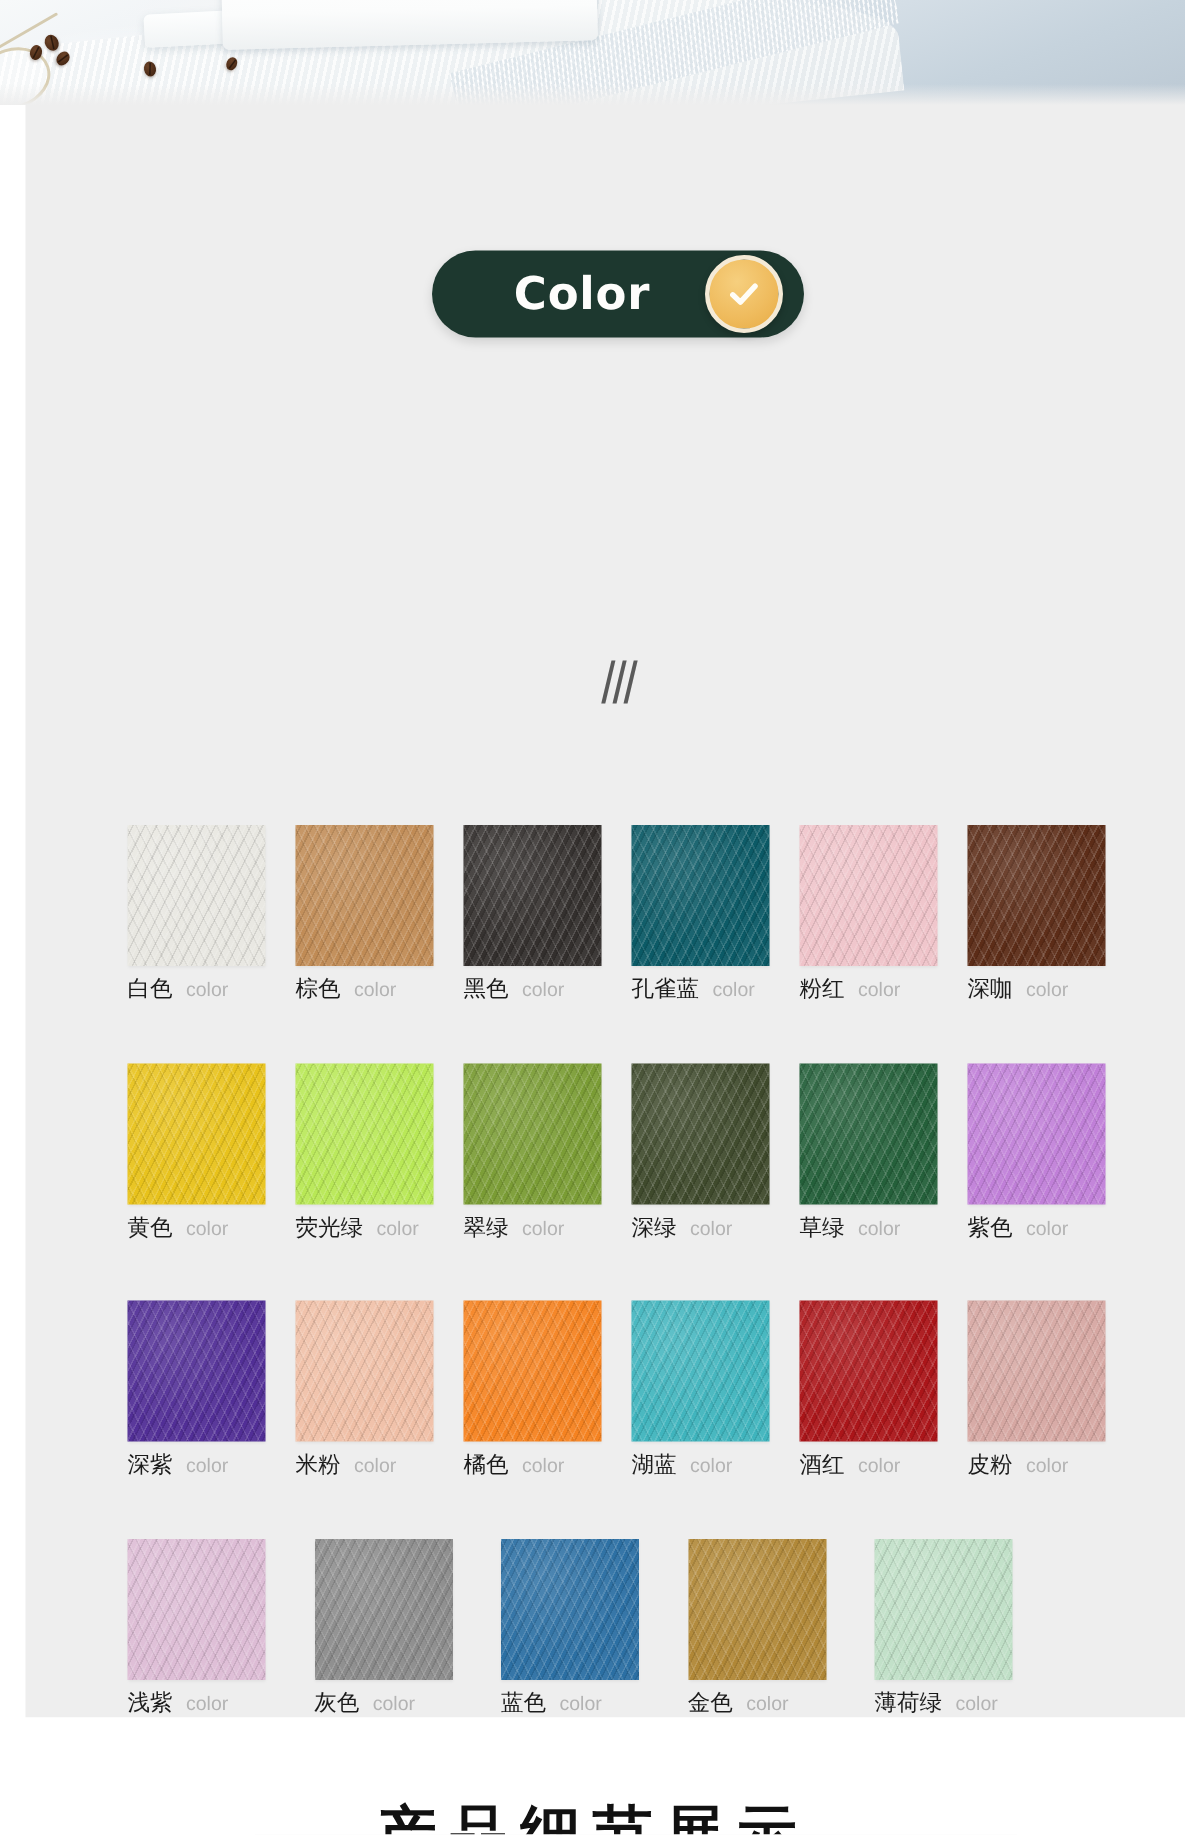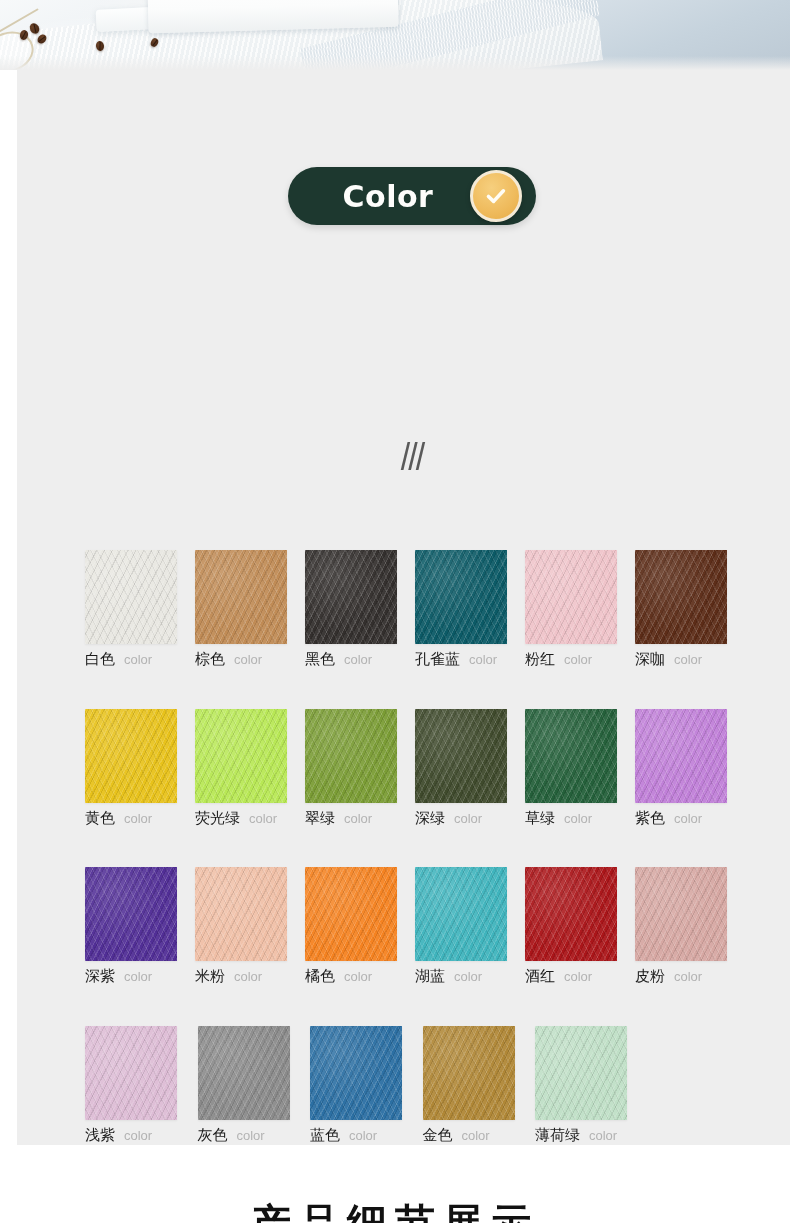--- a/index.html
+++ b/index.html
@@ -192,21 +192,21 @@
   }
 
   
   .grid {
     position: absolute;
     top: 480px; left: 68px;
     width: 660px;
   }
   .grid-row {
     display: flex;
-    gap: 0;
+    gap: 12px;
     margin-bottom: 41.5px;
   }
   .cell {
     width: 112.5px;
     margin-right: 0;
   }
   .cell + .cell { margin-left: 0; }
   .swatch {
     width: 92px;
     height: 94px;

